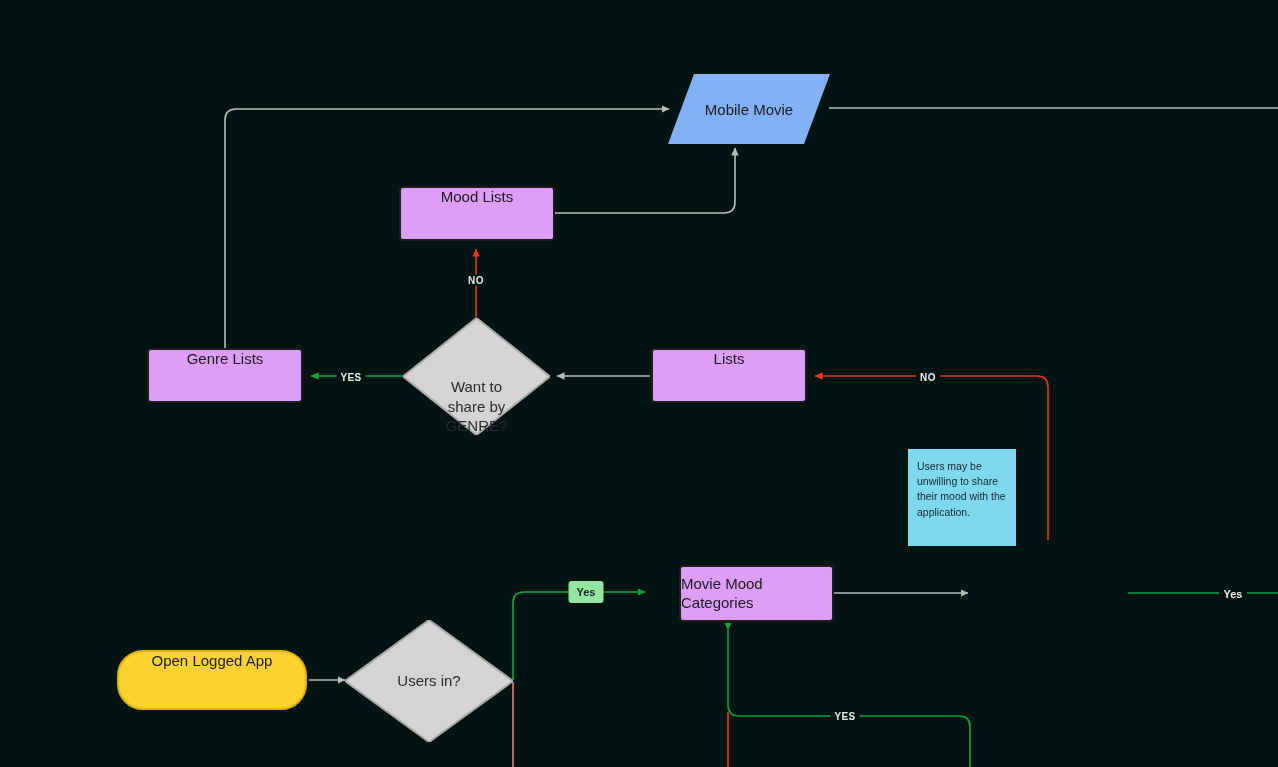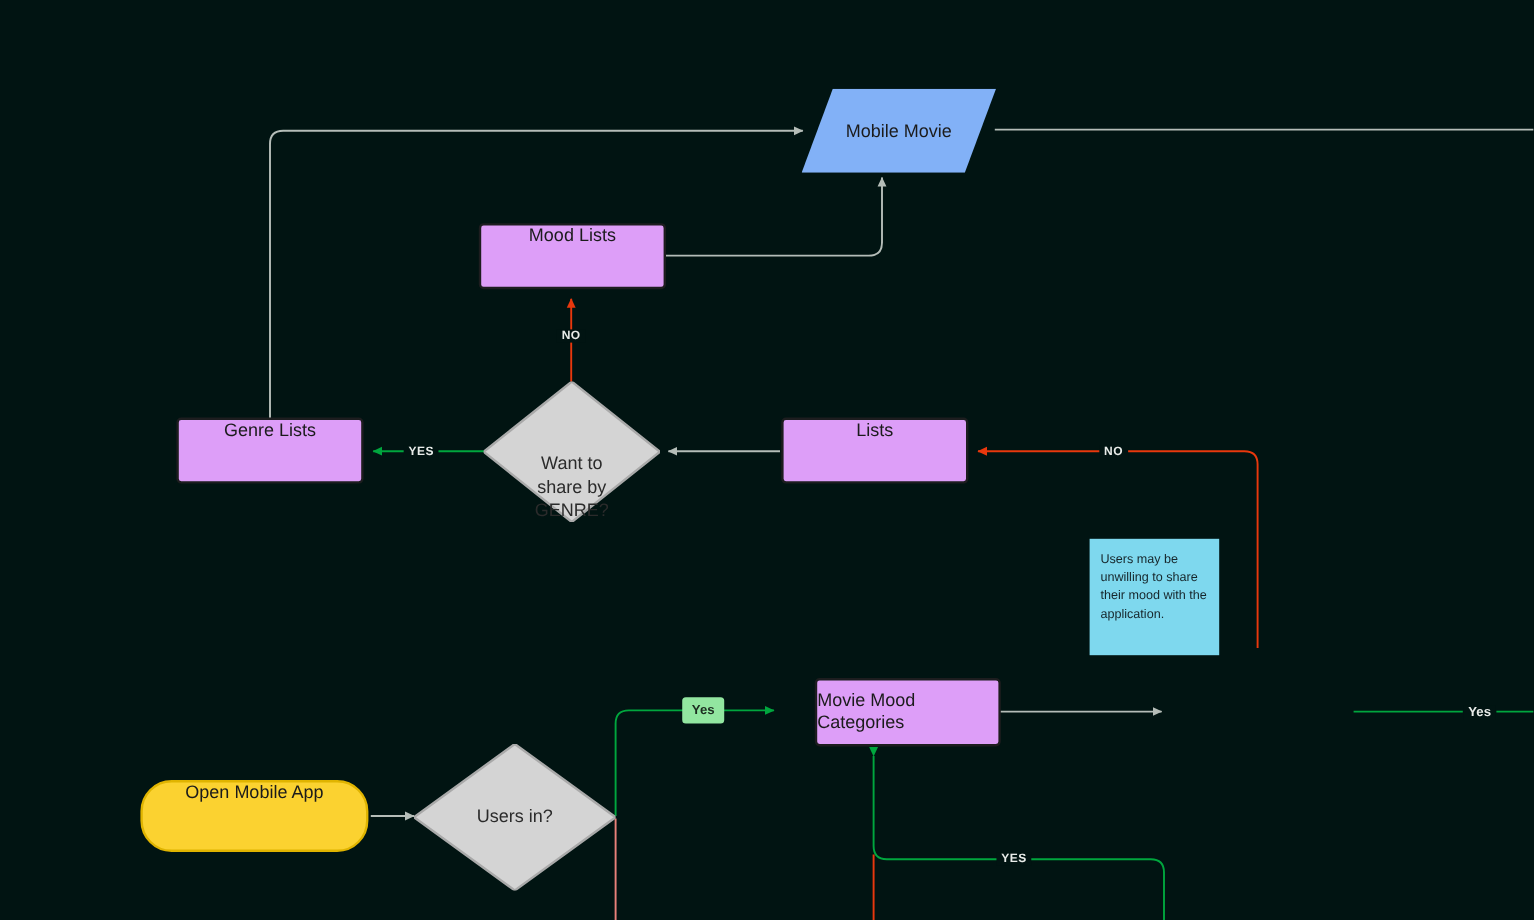--- a/index.html
+++ b/index.html
@@ -195,21 +195,21 @@
 
 
   <div class="node-decision-wrap" style="left:345px; top:620px; width:168px; height:122px;">
     <svg class="diamond-shape" viewBox="0 0 168 122" preserveAspectRatio="none">
       <polygon points="84,0 168,61 84,122 0,61" fill="#d4d4d4" stroke="#a9a9a9" stroke-width="2"></polygon>
     </svg>
     <div class="diamond-label">Users in?</div>
   </div>
 
   <div class="node node-terminal" style="left:117px; top:650px; width:190px; height:60px;">
-    <span>Open Mobile App</span>
+    <span>Open Logged App</span>
   </div>
 
   <div class="node node-process" style="left:651px; top:565px; width:155px; height:57px; flex-direction:column;margin-left:28px;">
     <span>Movie Mood</span>
     <span>Categories</span>
   </div>
 
   <div class="note" style="left:908px; top:435px; width:108px; height:97px;margin-top:14px;">
     <span>Users may be unwilling to share their mood with the application.</span>
   </div>

